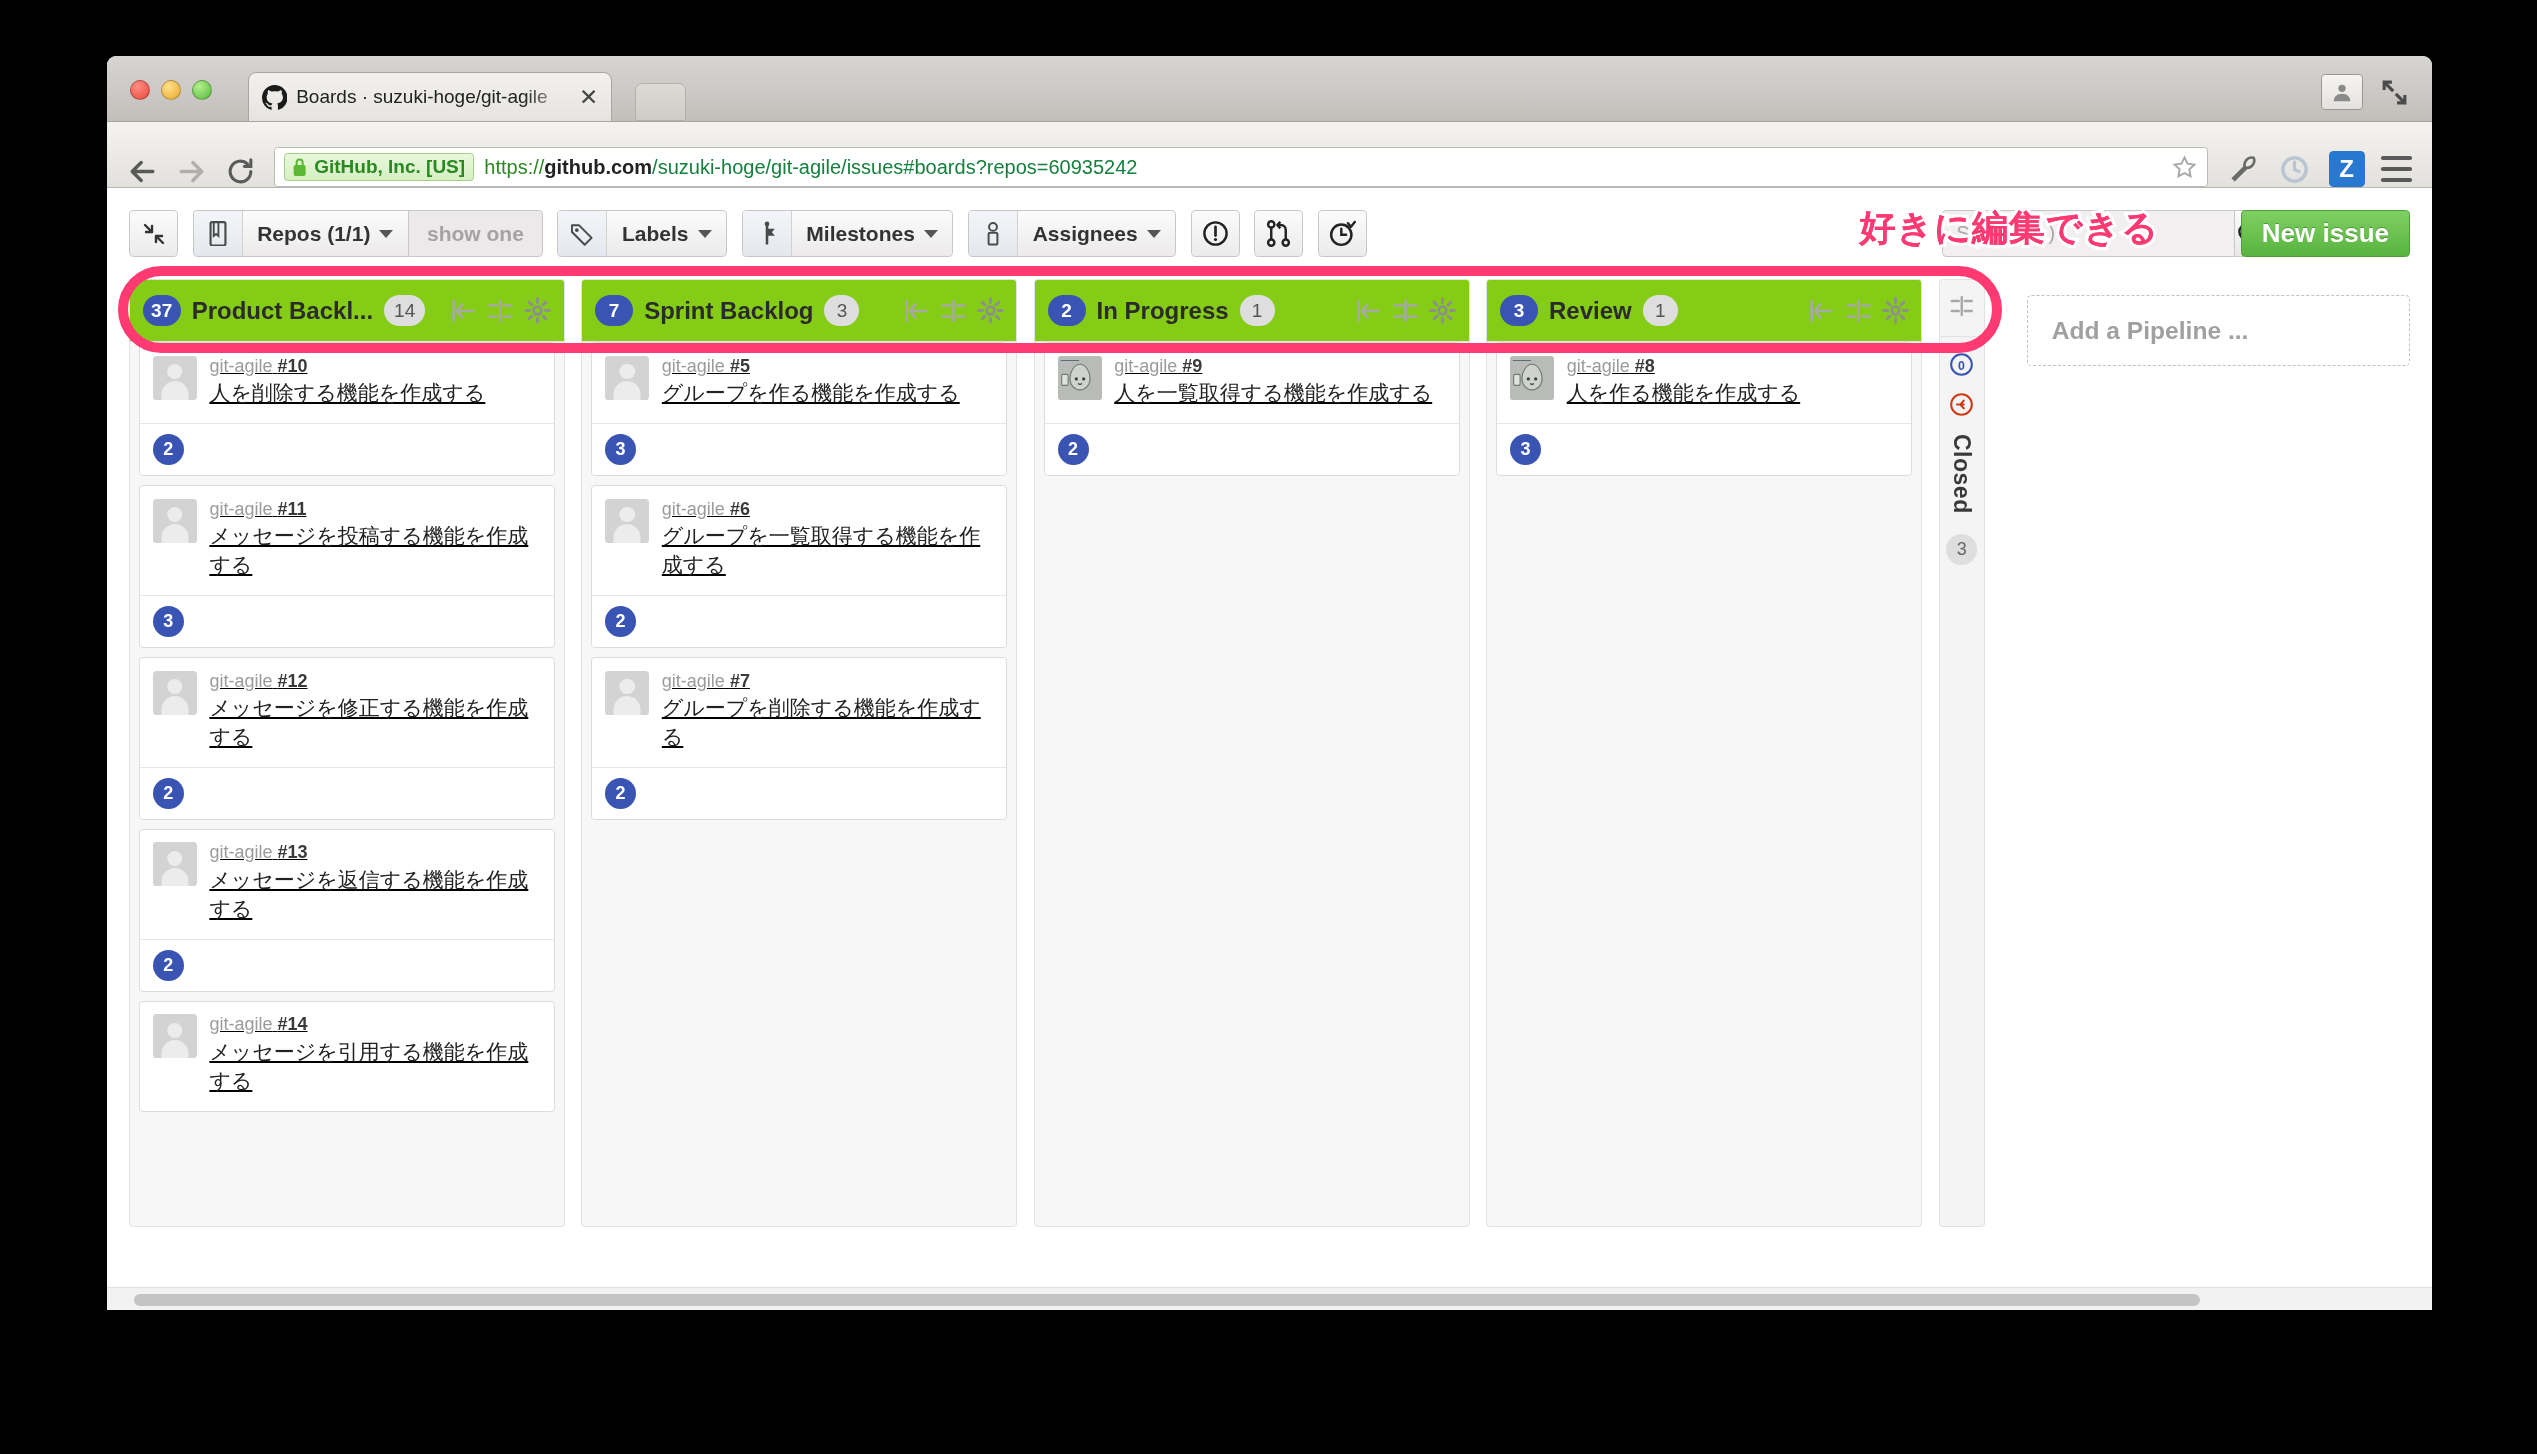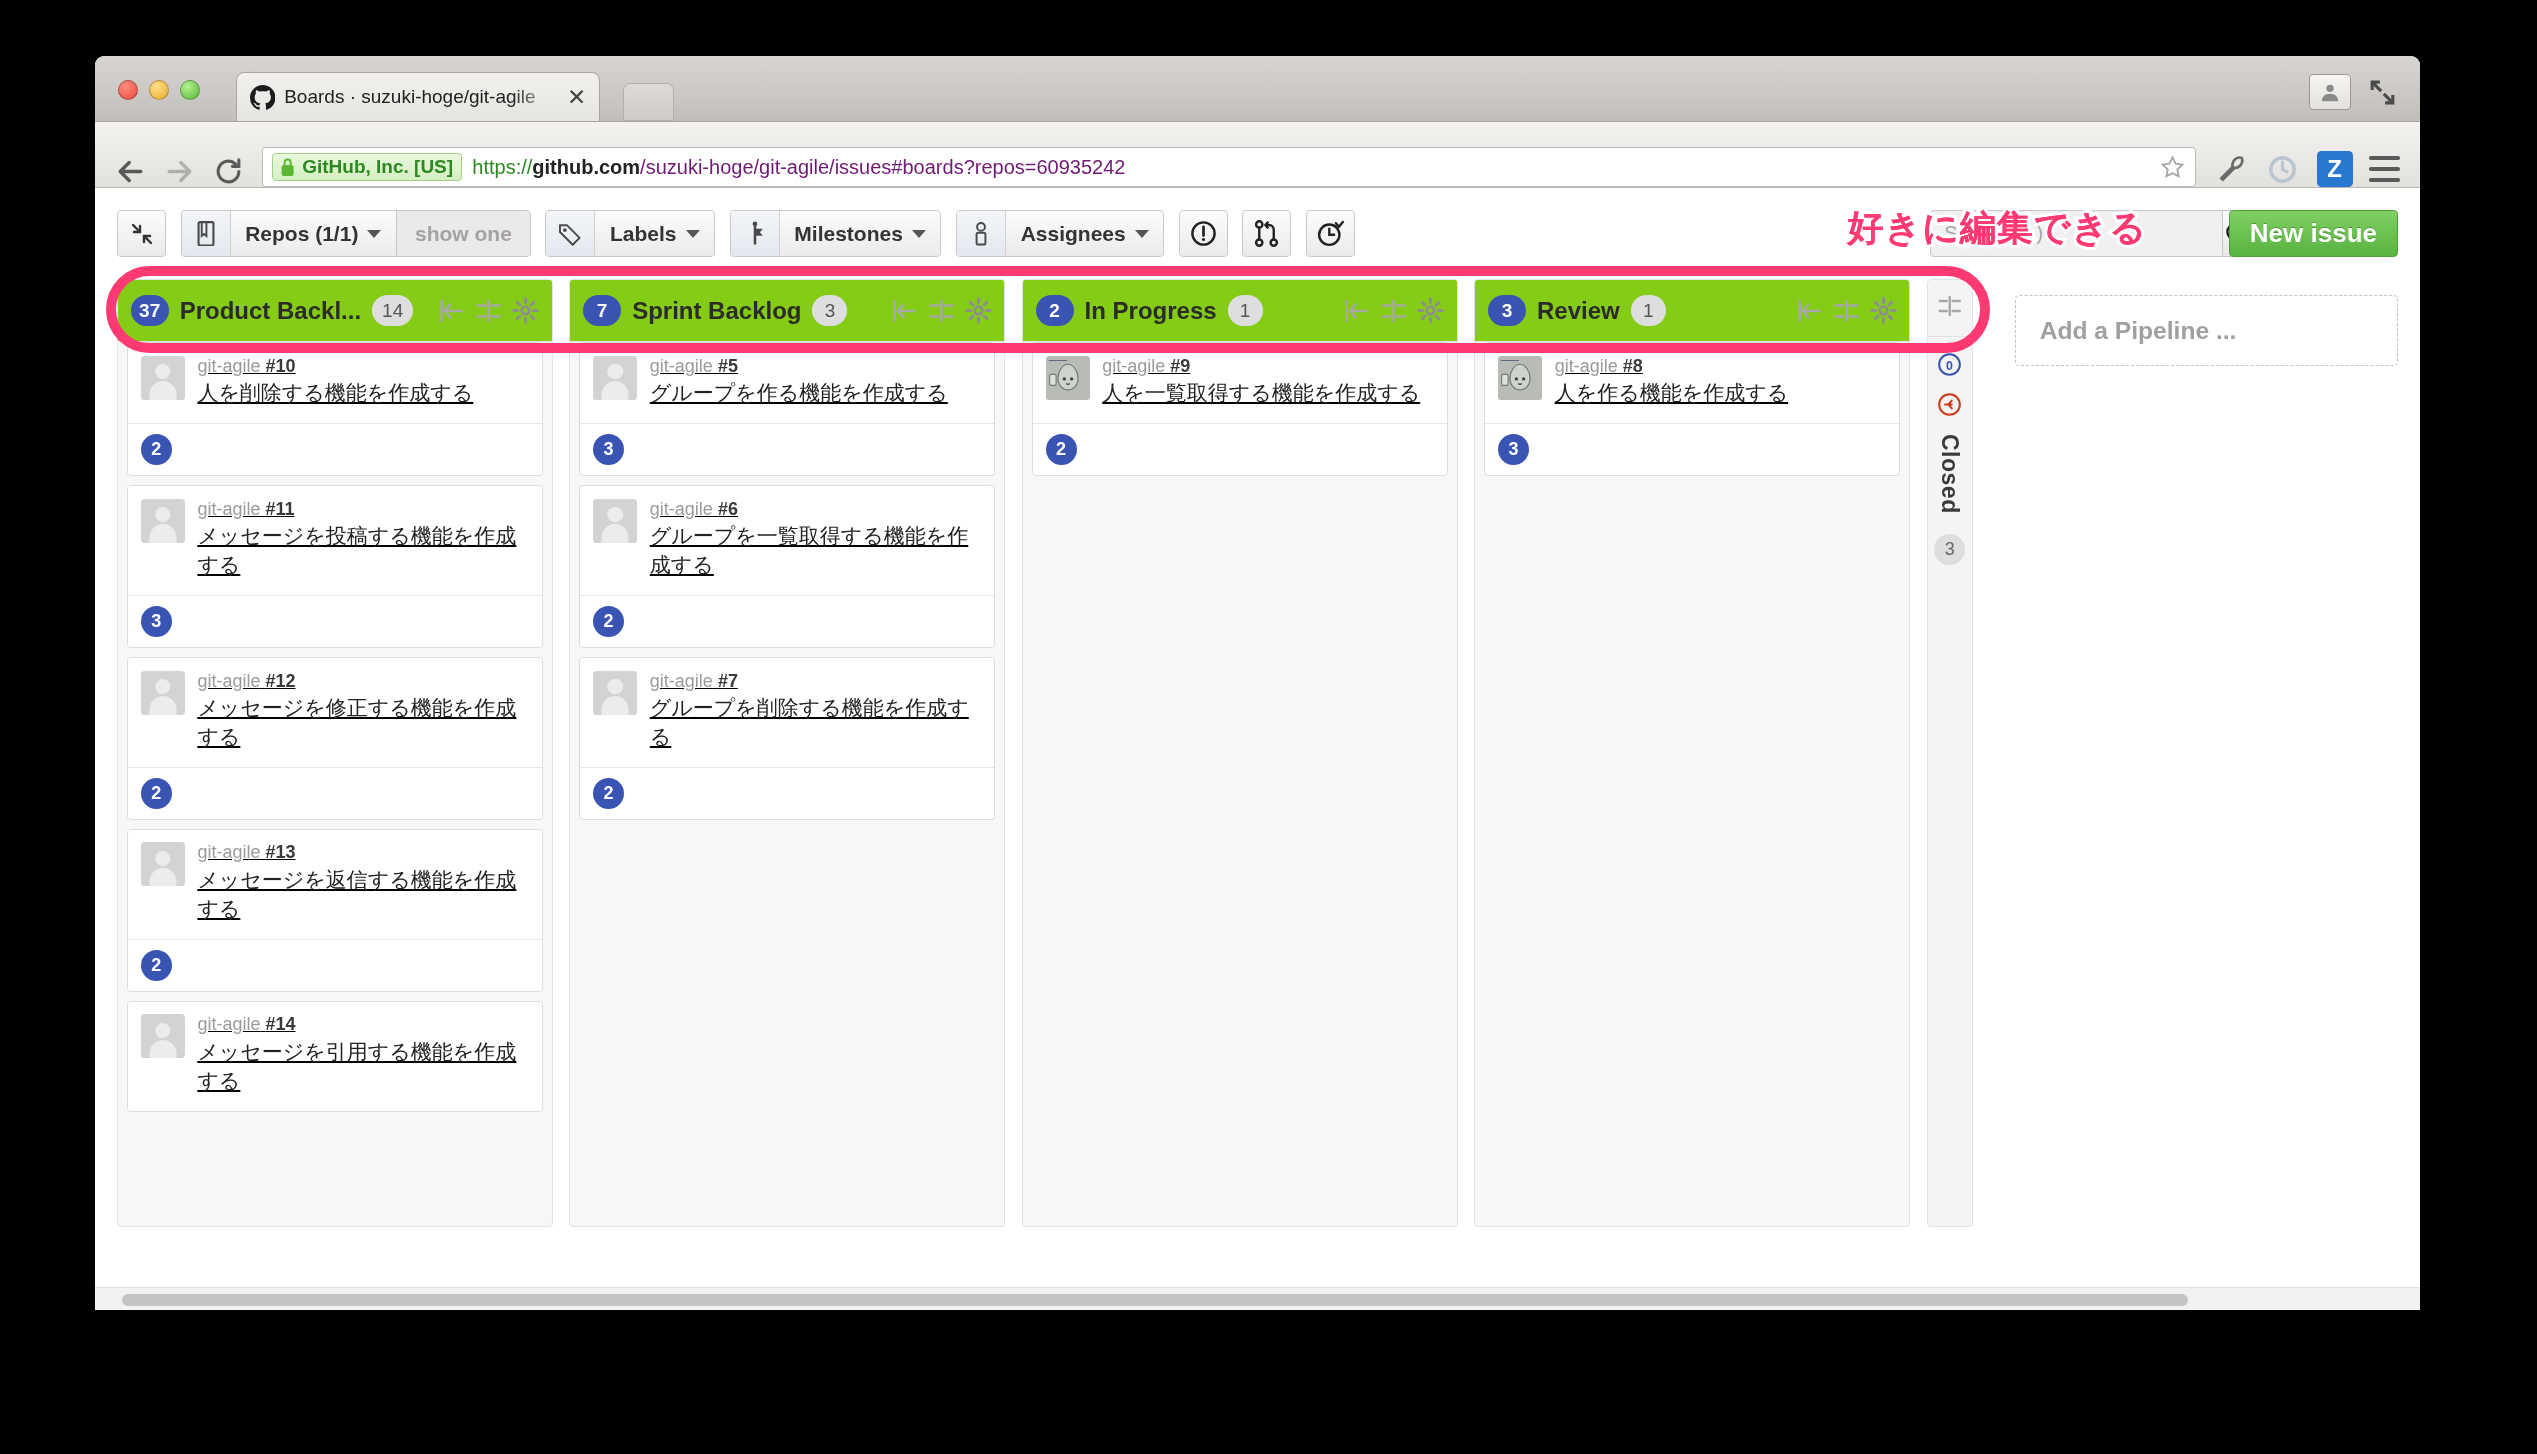--- a/index.html
+++ b/index.html
@@ -6,21 +6,21 @@
   html, body {
     width: 2538px; height: 1454px;
     background: #000;
     font-family: "Liberation Sans", sans-serif;
     overflow: hidden;
   }
 
   
   .browser-window {
     position: absolute;
-    left: 95px; top: 56px;
+    left: 107px; top: 56px;
     width: 2325px; height: 1254px;
     background: #fff;
     border-radius: 9px 9px 0 0;
     box-shadow: 0 5.5px 27px rgba(0,0,0,.55);
     overflow: hidden;
   }
 
   
   .tabstrip {
     position: relative;
@@ -82,21 +82,21 @@
   .ssl-chip {
     display: flex; align-items: center; gap: 6.4px;
     background: linear-gradient(#e8f7dd,#d6efc3);
     border: 0.9px solid #a5cf84; border-radius: 3.6px;
     padding: 1.8px 8.2px 1.8px 5.5px; margin-right: 10px;
   }
   .ssl-chip .lock { width: 17.3px; height: 20px; }
   .ssl-text { color: #2a8a1f; font-weight: bold; font-size: 19px; }
   .url-scheme { color: #2a8a1f; }
   .url-host { color: #222; font-weight: bold; }
-  .url-path { color: #701a75; }
+  .url-path { color: #15803d; }
   .star-ic { width: 27px; height: 27px; margin-left: auto; flex: 0 0 27px; opacity: .75; }
   .omni-right { display: flex; align-items: center; gap: 16.4px; }
   .ext-ic { width: 35px; height: 35px; }
   .ext-z {
     width: 36px; height: 36px; background: #2878d0; border-radius: 4.6px;
     color: #fff; font-weight: bold; font-size: 24px;
     display: flex; align-items: center; justify-content: center;
   }
   .menu-ic { width: 31px; height: 25.5px; display: flex; flex-direction: column; justify-content: space-between; }
   .menu-ic i { display: block; height: 3.6px; background: #5a5a5a; border-radius: 1.8px; }

